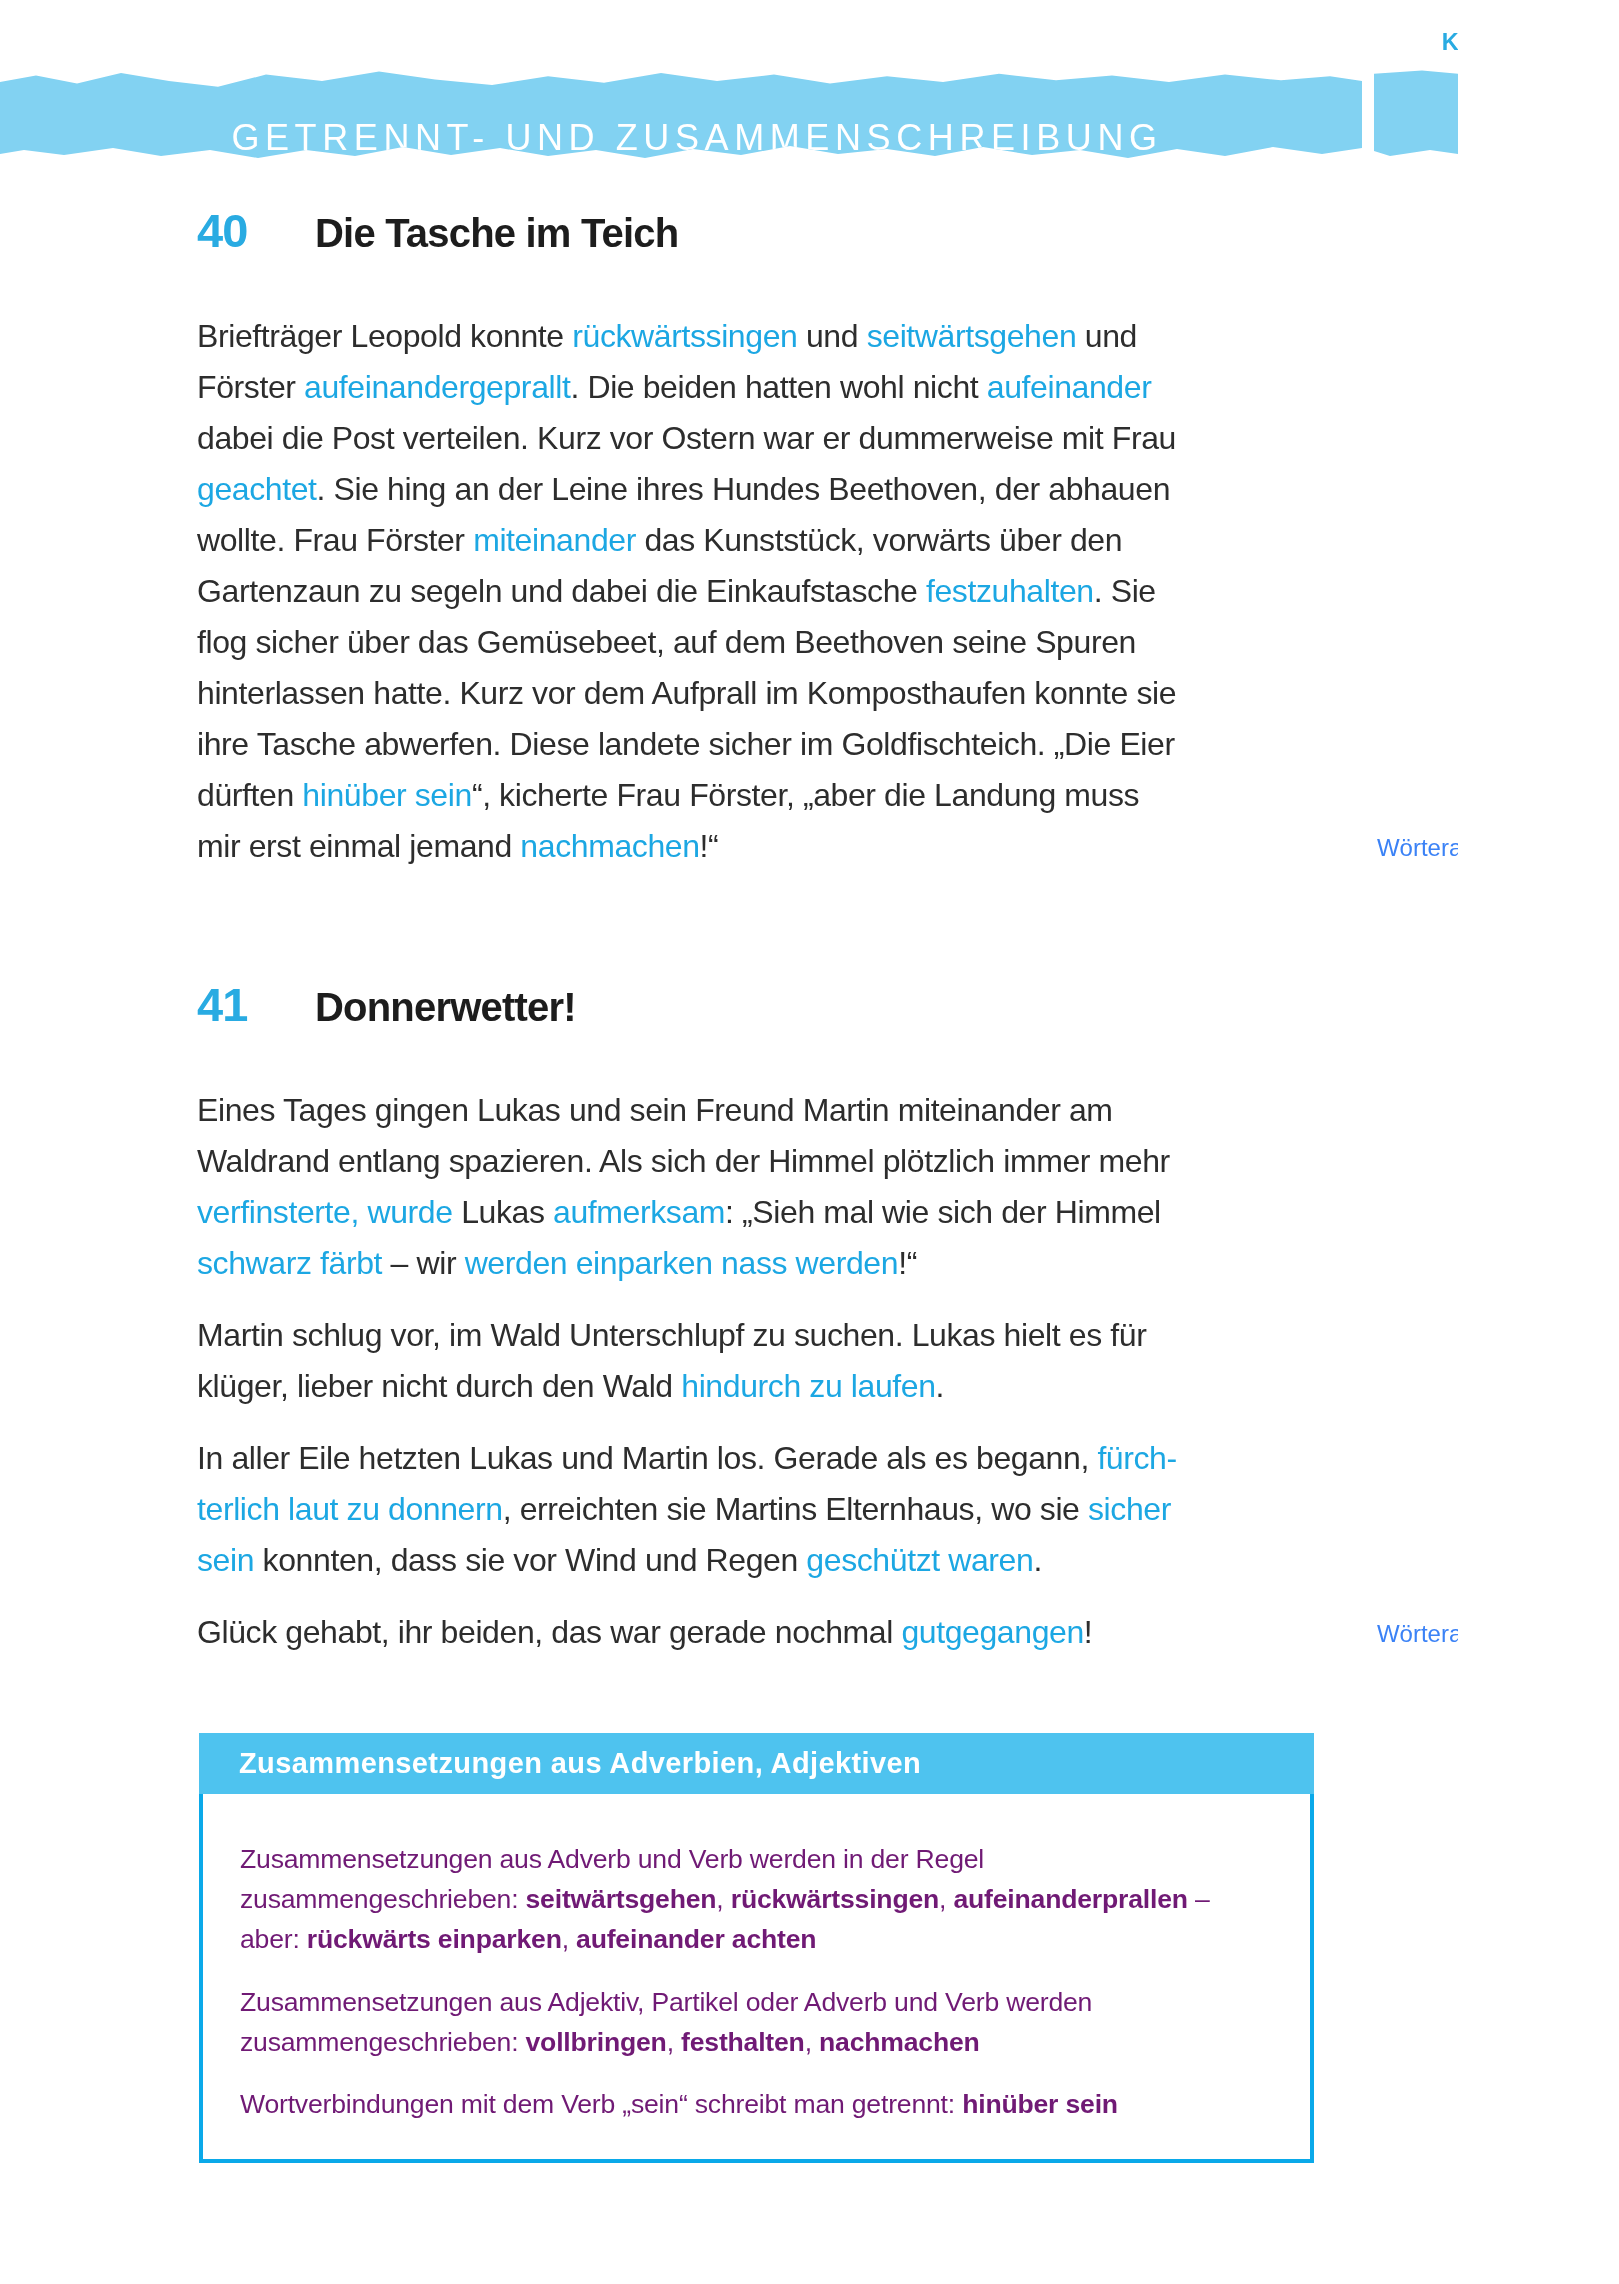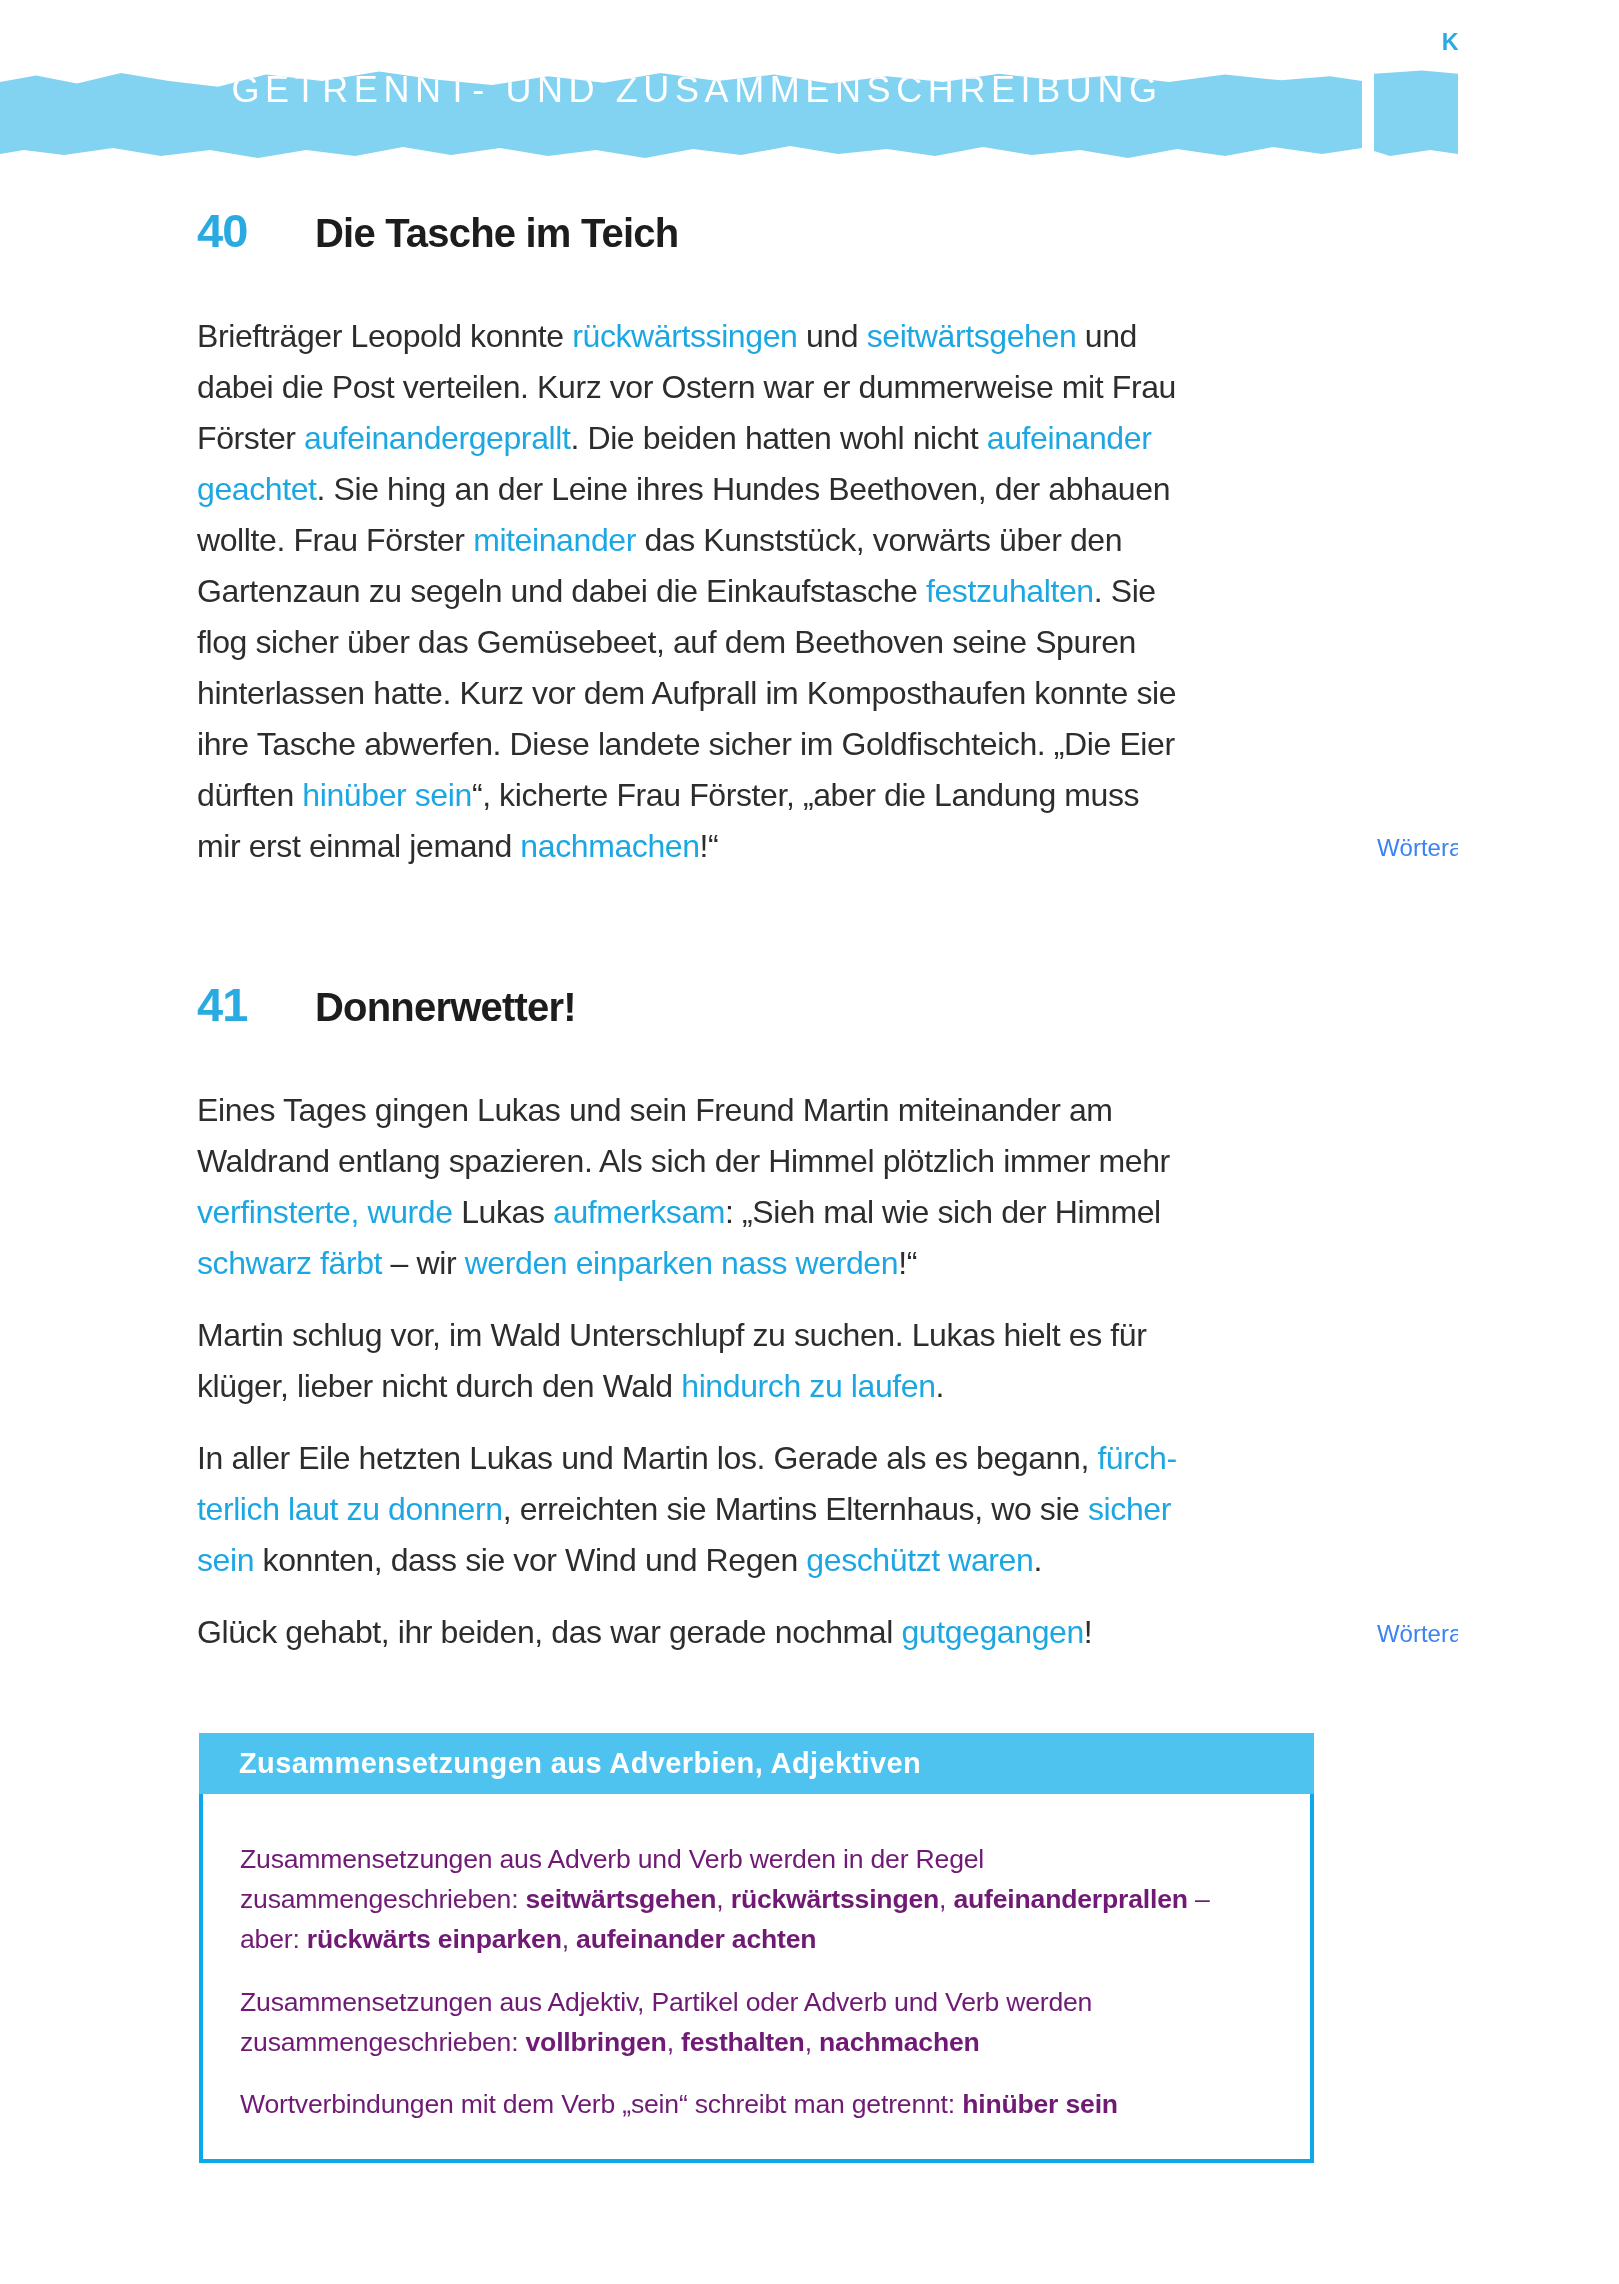--- a/index.html
+++ b/index.html
@@ -10,21 +10,21 @@
     background:#ffffff;
     font-family:"Liberation Sans","DejaVu Sans",sans-serif;
     overflow:hidden;
   }
 
   
   .banner{
     position:absolute;top:69px;left:0;
     width:1362px;height:90px;
     background:var(--banner_blue);
-    display:flex;align-items:flex-start;justify-content:center;
+    display:flex;align-items:flex-end;justify-content:center;
     clip-path:polygon(
       0px 13px,36px 6.4px,77px 14.5px,121px 4px,169px 12px,218px 17.7px,266px 5.6px,
       322px 12px,379px 2.4px,435px 10.5px,492px 16px,548px 7.3px,604px 13.7px,661px 4px,
       717px 12px,774px 5.6px,830px 14.5px,887px 7.3px,943px 13px,999px 4.8px,
       1056px 11.3px,1112px 6.4px,1169px 13px,1225px 5.6px,1281px 11.3px,1330px 7.3px,1362px 12px,
       1362px 79px,1322px 85px,1273px 78px,1225px 87px,1177px 80px,1128px 89px,
       1080px 81px,1032px 86px,983px 78px,935px 87px,887px 80px,838px 85px,
       790px 77px,741px 86px,693px 80px,645px 89px,596px 81px,548px 87px,
       500px 79px,451px 86px,403px 78px,355px 87px,306px 81px,258px 89px,
       210px 81px,161px 87px,113px 79px,64px 86px,24px 81px,0px 85px
@@ -112,22 +112,22 @@
   </div>
 
   <section class="exercise ex40">
     <div class="ex-head">
       <span class="ex-num">40</span>
       <h2 class="ex-title">Die Tasche im Teich</h2>
     </div>
     <div class="ex-body">
         <div class="para">
           <div class="line">Briefträger Leopold konnte <span class="seg-blue">rückwärtssingen</span> und <span class="seg-blue">seitwärtsgehen</span> und</div>
+          <div class="line">Förster <span class="seg-blue">aufeinandergeprallt</span>. Die beiden hatten wohl nicht <span class="seg-blue">aufeinander</span></div>
           <div class="line">dabei die Post verteilen. Kurz vor Ostern war er dummerweise mit Frau</div>
-          <div class="line">Förster <span class="seg-blue">aufeinandergeprallt</span>. Die beiden hatten wohl nicht <span class="seg-blue">aufeinander</span></div>
           <div class="line"><span class="seg-blue">geachtet</span>. Sie hing an der Leine ihres Hundes Beethoven, der abhauen</div>
           <div class="line">wollte. Frau Förster <span class="seg-blue">miteinander</span> das Kunststück, vorwärts über den</div>
           <div class="line">Gartenzaun zu segeln und dabei die Einkaufstasche <span class="seg-blue">festzuhalten</span>. Sie</div>
           <div class="line">flog sicher über das Gemüsebeet, auf dem Beethoven seine Spuren</div>
           <div class="line">hinterlassen hatte. Kurz vor dem Aufprall im Komposthaufen konnte sie</div>
           <div class="line">ihre Tasche abwerfen. Diese landete sicher im Goldfischteich. „Die Eier</div>
           <div class="line">dürften <span class="seg-blue">hinüber sein</span>“, kicherte Frau Förster, „aber die Landung muss</div>
           <div class="line">mir erst einmal jemand <span class="seg-blue">nachmachen</span>!“</div>
         </div>
       </div>

